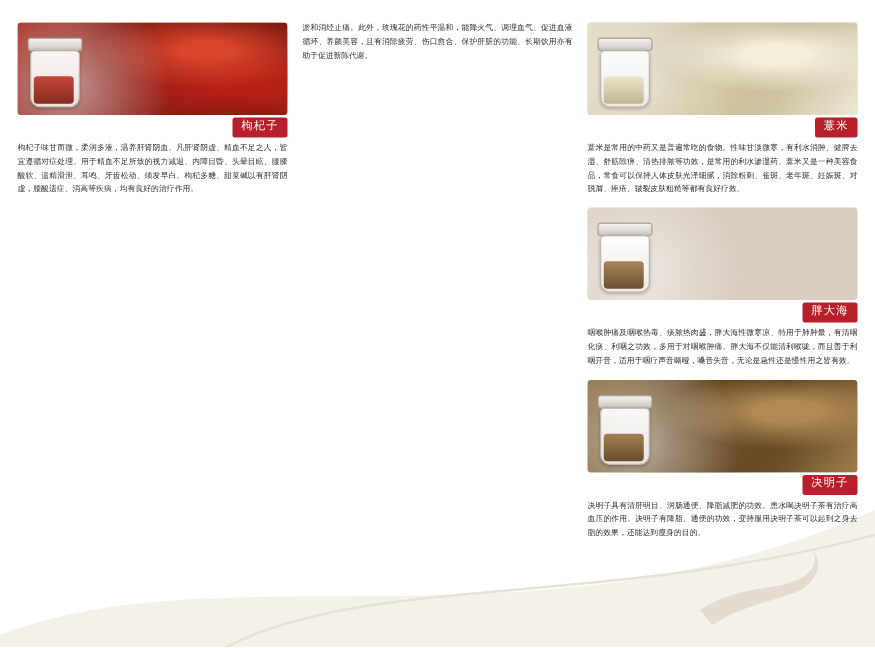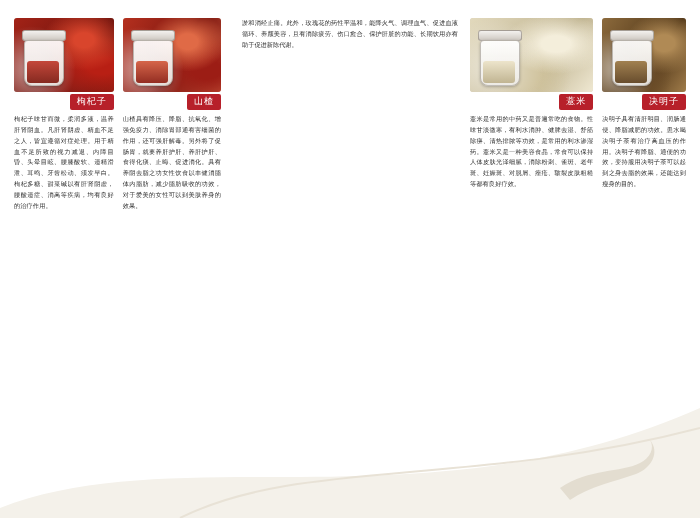--- a/index.html
+++ b/index.html
@@ -19,23 +19,24 @@
 
   .page{
     position:absolute;inset:0;
     display:flex;
     padding:18px 14px 10px 14px;
     box-sizing:border-box;
     gap:12px;
   }
   .col{
     flex:1 1 0;
-    display:flex;flex-direction:row;
+    display:flex;flex-direction:column;
     gap:9px;
     min-width:0;
+    align-items:flex-end;
   }
   .col-mid{flex:1 1 0;}
   .entry{display:flex;flex-direction:column;gap:4px;}
 
   .photo{
     position:relative;
     width:100%;
     height:74px;
     border-radius:3px;
     overflow:hidden;
@@ -124,36 +125,20 @@
           <div class="lid"></div>
           <div class="glass"></div>
           <div class="content" style="background:linear-gradient(180deg,#c0392b,#7d1a10);"></div>
         </div>
       </div>
       <div class="label">枸杞子</div>
       <div class="body-text">枸杞子味甘而微，柔润多液，温养肝肾阴血。凡肝肾阴虚、精血不足之人，皆宜遵循对症处理。用于精血不足所致的视力减退、内障目昏、头晕目眩、腰膝酸软、遗精滑泄、耳鸣、牙齿松动、须发早白。枸杞多糖、甜菜碱以有肝肾阴虚，腰酸遗症、消高等疾病，均有良好的治疗作用。</div>
     </div>
 
 
-    <div class="entry">
-      <div class="photo">
-        <div class="fill" style="background:
-          radial-gradient(ellipse at 66% 32%, #e06a46 0 11%, rgba(224,106,70,0) 42%),
-          radial-gradient(ellipse at 85% 70%, #9c1d15 0 13%, rgba(156,29,21,0) 46%),
-          linear-gradient(120deg,#b5301f,#7c160f 55%,#c4533a);"></div>
-        <div class="haze"></div>
-        <div class="jar">
-          <div class="lid"></div>
-          <div class="glass"></div>
-          <div class="content" style="background:linear-gradient(180deg,#d35a3c,#8c1e12);"></div>
-        </div>
-      </div>
-      <div class="label">山楂</div>
-      <div class="body-text">山楂具有降压、降脂、抗氧化、增强免疫力、消除胃部通有害细菌的作用，还可强肝解毒。另外将了促肠胃，就要养肝护肝、养肝护肝、食得化痰、止晦、促进消化。具有养阴去脂之功女性饮食以丰健消脂体内脂肪，减少脂肪吸收的功效，对于爱美的女性可以到美肤养身的效果。</div>
-    </div>
 
     <div class="entry">
       <div class="photo">
         <div class="fill" style="background:
           radial-gradient(ellipse at 70% 35%, #d4617c 0 12%, rgba(212,97,124,0) 44%),
           radial-gradient(ellipse at 45% 78%, #8e2038 0 14%, rgba(142,32,56,0) 48%),
           linear-gradient(130deg,#a32a44,#6d1527 60%,#b94a63);"></div>
         <div class="haze"></div>
         <div class="jar">
           <div class="lid"></div>
@@ -189,20 +174,36 @@
         <div class="jar">
           <div class="lid"></div>
           <div class="glass"></div>
           <div class="content" style="background:linear-gradient(180deg,#ece3c8,#bdb08b);"></div>
         </div>
       </div>
       <div class="label">薏米</div>
       <div class="body-text">薏米是常用的中药又是普遍常吃的食物。性味甘淡微寒，有利水消肿、健脾去湿、舒筋除痹、清热排脓等功效，是常用的利水渗湿药。薏米又是一种美容食品，常食可以保持人体皮肤光泽细腻，消除粉刺、雀斑、老年斑、妊娠斑、对脱屑、痤疮、皲裂皮肤粗糙等都有良好疗效。</div>
     </div>
 
+    <div class="entry">
+      <div class="photo">
+        <div class="fill" style="background:
+          radial-gradient(ellipse at 72% 34%, #b5905f 0 12%, rgba(181,144,95,0) 44%),
+          radial-gradient(ellipse at 46% 76%, #6a4529 0 14%, rgba(106,69,41,0) 48%),
+          linear-gradient(125deg,#8a6440,#583venture 0%,#8a6440 55%,#a87f54);"></div>
+        <div class="haze"></div>
+        <div class="jar">
+          <div class="lid"></div>
+          <div class="glass"></div>
+          <div class="content" style="background:linear-gradient(180deg,#a07a4e,#63431f);"></div>
+        </div>
+      </div>
+      <div class="label">胖大海</div>
+      <div class="body-text">咽喉肿痛及咽喉热毒、痰脓热肉盛，胖大海性微寒凉、特用于肺肿最，有清咽化痰、利咽之功效，多用于对咽喉肿痛。胖大海不仅能清利喉咙，而且善于利咽开音，适用于咽疗声音嘶哑，嗓音失音，无论是急性还是慢性用之皆有效。</div>
+    </div>
 
     <div class="entry">
       <div class="photo">
         <div class="fill" style="background:
           radial-gradient(ellipse at 74% 34%, #b08a55 0 12%, rgba(176,138,85,0) 44%),
           radial-gradient(ellipse at 48% 78%, #6b4c28 0 14%, rgba(107,76,40,0) 48%),
           linear-gradient(125deg,#8c6a3c,#4f3517 60%,#a07c4a);"></div>
         <div class="haze"></div>
         <div class="jar">
           <div class="lid"></div>

